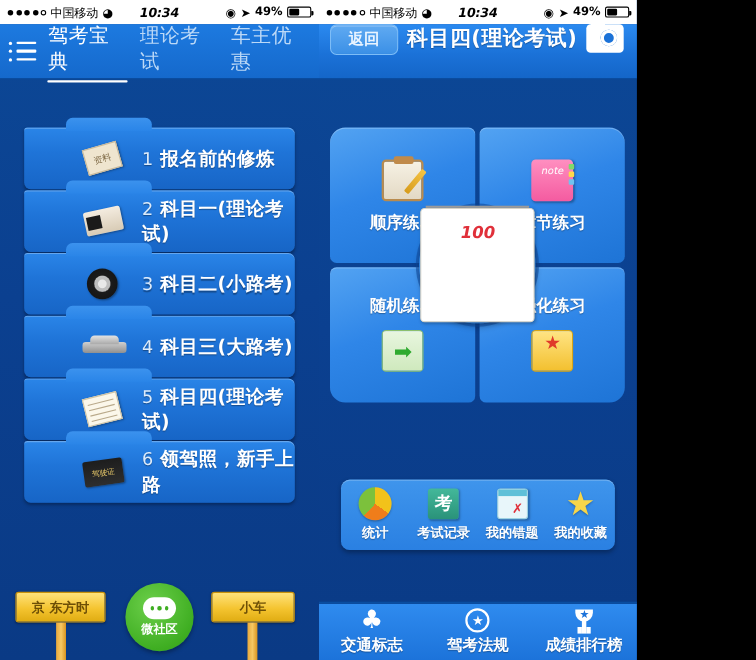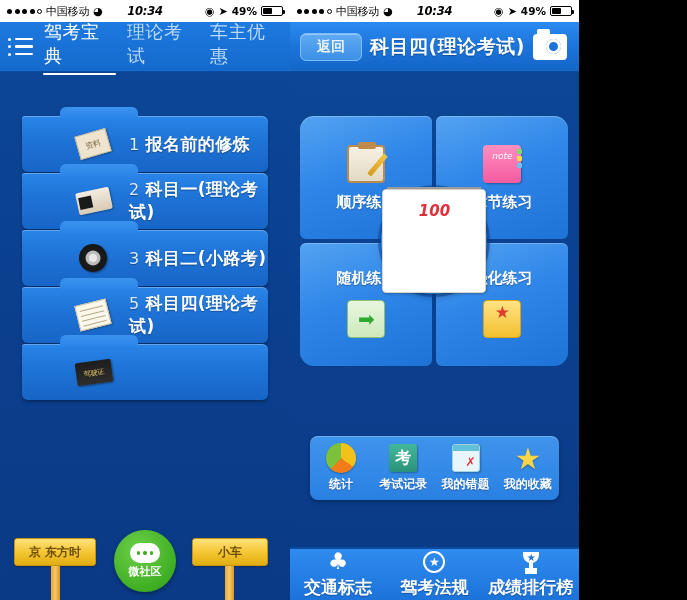--- a/index.html
+++ b/index.html
@@ -101,21 +101,21 @@
     display:flex; flex-direction:column; align-items:center; justify-content:center; gap:1px; cursor:pointer;
   }
   .bubble { width:30px; height:20px; background:#fff; border-radius:10px; position:relative; display:flex; align-items:center; justify-content:center; gap:3px; }
   .bubble::after { content:""; position:absolute; left:7px; bottom:-5px; border:5px solid transparent; border-top-color:#fff; border-right:0; }
   .bubble i { width:3.5px; height:3.5px; border-radius:50%; background:#3fae22; display:block; }
   .community .clabel { color:#fff; font-size:11px; font-weight:bold; }
 
   
   .titlebar {
     height:50px; background:linear-gradient(180deg,#2b8af0 0%,#1b72d8 55%,#1466c8 100%);
-    display:flex; align-items:center; padding:0 10px; border-bottom:1px solid #0a4da0;
+    display:flex; padding:0 10px; border-bottom:1px solid #0a4da0;
   }
   .backbtn {
     width:62px; height:28px; border-radius:6px;
     background:linear-gradient(180deg,#60aaf2 0%,#3b90e6 100%);
     border:1px solid #7dbdf7; color:#e9f4ff; font-size:14px; font-weight:bold;
     display:flex; align-items:center; justify-content:center; cursor:pointer;
     box-shadow:inset 0 1px 0 rgba(255,255,255,.35);
   }
   .pagetitle { flex:1; text-align:center; color:#fff; font-size:19px; font-weight:bold; letter-spacing:0.5px; text-shadow:0 1px 1px rgba(0,0,0,.3); }
   .camera { width:34px; height:26px; background:#fff; border-radius:4px; position:relative; flex:none; margin-right:2px; cursor:pointer; }
@@ -181,21 +181,21 @@
   .ic-wrong::after { content:"✗"; position:absolute; right:3px; bottom:2px; font-size:12px; color:#e0303a; }
   .ic-bigstar { position:absolute; inset:0; display:flex; align-items:center; justify-content:center; font-size:30px; color:#f7d64a; text-shadow:0 1px 2px rgba(0,0,0,.3); }
 
   
   .tabbar {
     position:absolute; left:0; right:0; bottom:0; height:53px;
     background:linear-gradient(180deg,#2f8bef 0%,#1c73da 100%);
     border-top:2px solid #0a4da0; display:flex;
   }
   .tb { flex:1; display:flex; flex-direction:column; align-items:center; justify-content:center; gap:3px; cursor:pointer; }
-  .tb .tblabel { color:#fff; font-size:17px; font-weight:bold; text-shadow:0 1px 1px rgba(0,0,0,.3); }
+  .tb .tblabel { color:#fff; font-size:14px; font-weight:bold; text-shadow:0 1px 1px rgba(0,0,0,.3); }
   .tb .tbicon { height:22px; display:flex; align-items:center; justify-content:center; color:#fff; font-size:20px; line-height:1; }
   .ic-clover::after { content:"♣"; font-size:23px; }
   .ic-ring { width:22px; height:22px; border-radius:50%; border:2.5px solid #fff; display:flex; align-items:center; justify-content:center; font-size:12px; }
   .trophy { position:relative; width:22px; height:22px; }
   .trophy::before { content:""; position:absolute; left:3px; top:1px; width:16px; height:11px; background:#fff; border-radius:0 0 8px 8px; }
   .trophy::after { content:""; position:absolute; left:9px; top:11px; width:4px; height:6px; background:#fff; box-shadow:-4px 6px 0 0 #fff,0 6px 0 0 #fff,4px 6px 0 0 #fff; }
   .trophy i { position:absolute; left:7px; top:2px; color:#1c73da; font-size:10px; z-index:2; }
 </style>
 </head>
 <body>
@@ -252,28 +252,35 @@
         <div class="flabel"><span class="fnum">2</span><span>科目一(理论考试)</span></div>
       </div>
       <div class="folder">
         <div class="ficon">
             <span class="ic-tire"></span>
           </div>
         <div class="flabel"><span class="fnum">3</span><span>科目二(小路考)</span></div>
       </div>
       <div class="folder">
         <div class="ficon">
+            <span class="ic-car"></span>
+          </div>
+        <div class="flabel"><span class="fnum">4</span><span>科目三(大路考)</span></div>
+      </div>
+      <div class="folder">
+        <div class="ficon">
             <span class="ic-note"></span>
           </div>
         <div class="flabel"><span class="fnum">5</span><span>科目四(理论考试)</span></div>
       </div>
       <div class="folder">
         <div class="ficon">
             <span class="ic-card"></span>
           </div>
+        <div class="flabel"><span class="fnum">6</span><span>领驾照，新手上路</span></div>
       </div>
     </div>
 
     <div class="bottom-widgets">
       <div class="signpost sp-left">
         <div class="board">京 东方时</div>
         <div class="pole"></div>
       </div>
       <div class="community">
         <div class="bubble">

